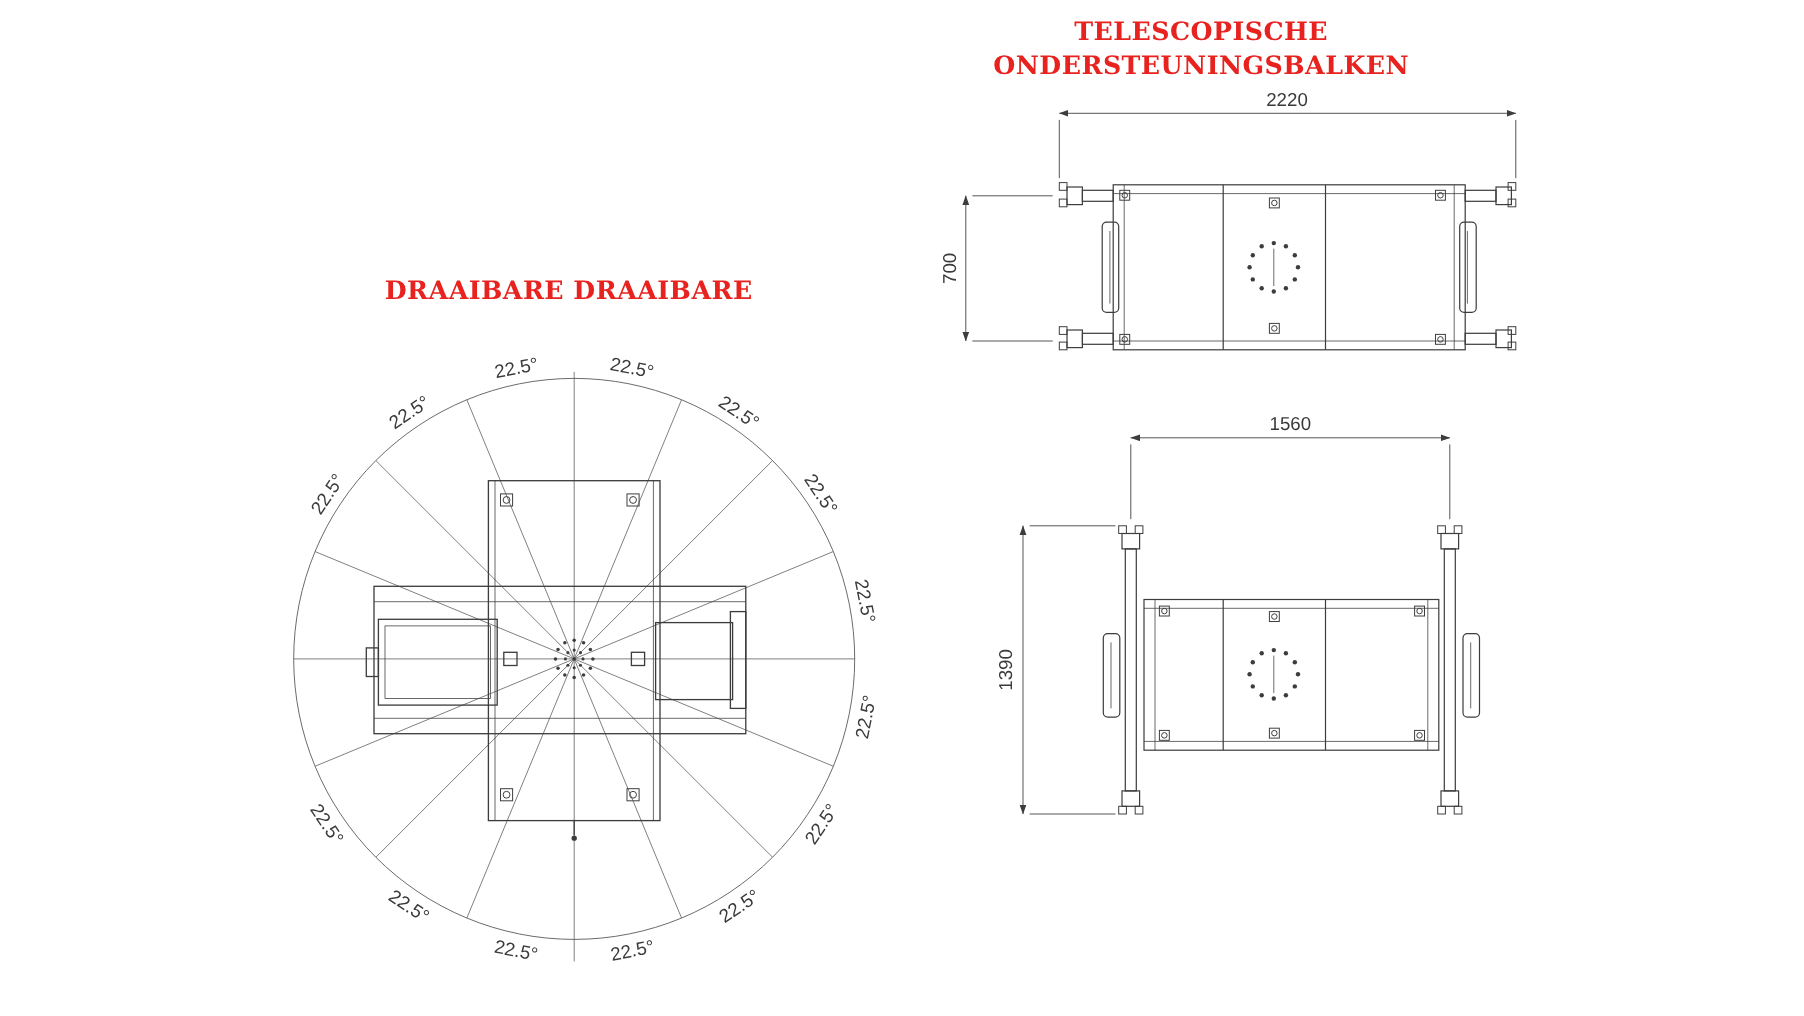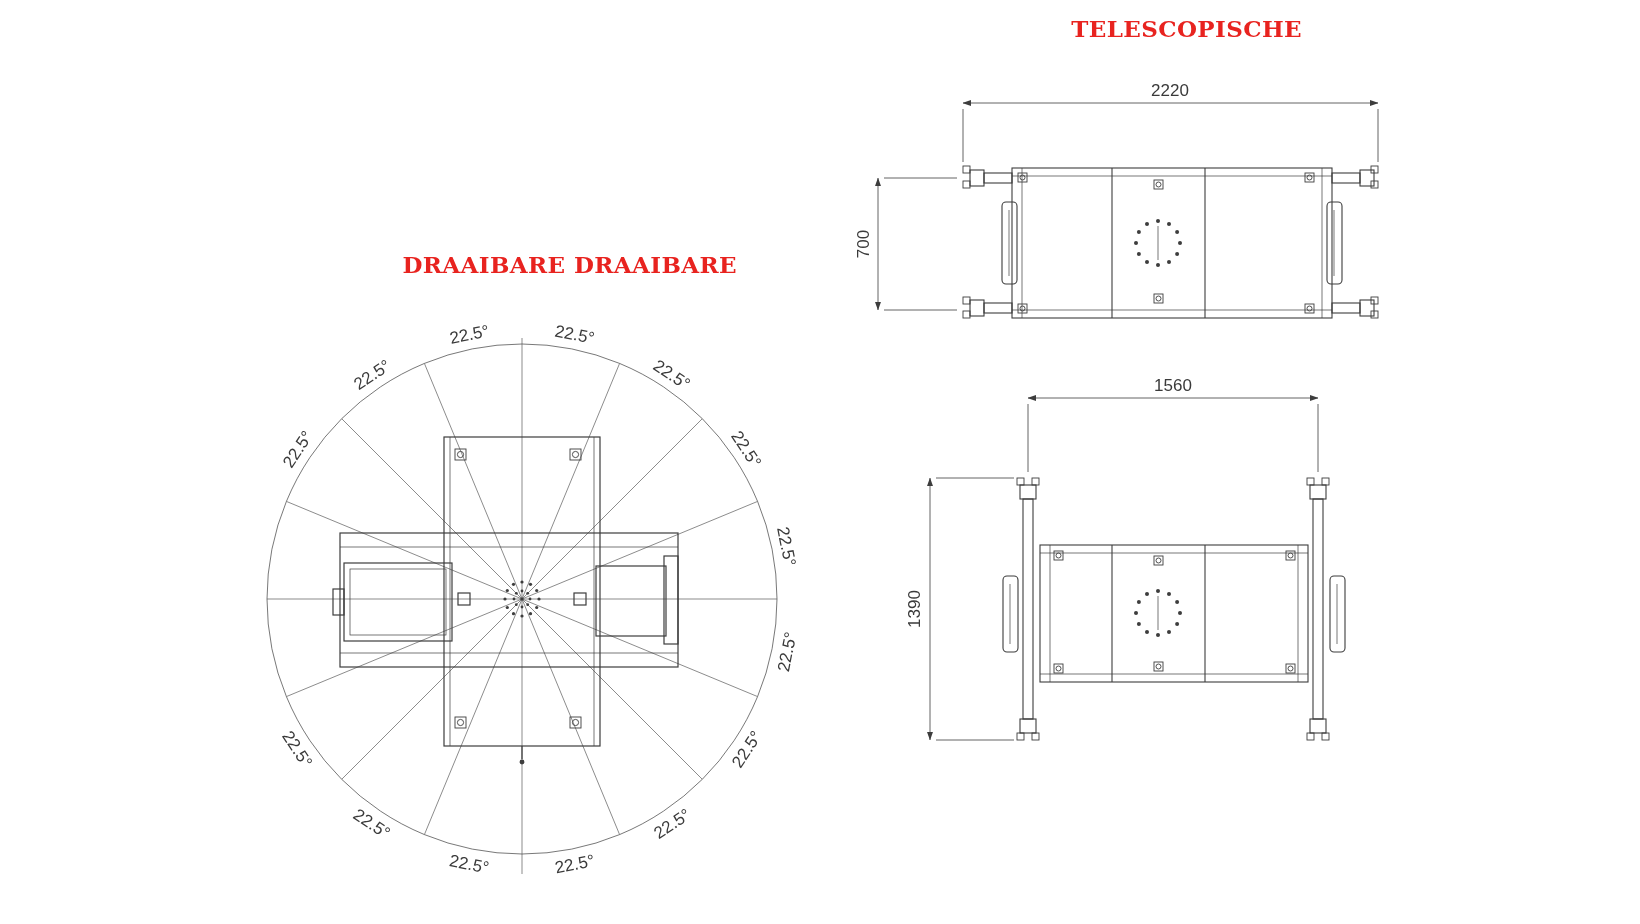--- a/index.html
+++ b/index.html
@@ -1,39 +1,40 @@
 <!DOCTYPE html>
 <html style="--title-color: #e8231f;"><head>
 <meta charset="utf-8">
 <style>
   html,body{margin:0;padding:0;background:#ffffff;}
   #stage{position:relative;width:1640px;height:924px;background:#fff;overflow:hidden;
          font-family:"Liberation Sans",sans-serif;}
   .title{position:absolute;color:var(--title-color,#e8231f);
          font-family:"DejaVu Serif","Liberation Serif",serif;font-weight:bold;
-         font-size:23px;letter-spacing:.4px;text-align:right;line-height:31px;}
+         font-size:23px;letter-spacing:.4px;text-align:center;line-height:31px;}
   #title-left{left:297px;top:249px;width:440px;}
   #title-right{left:882px;top:13px;width:420px;}
   svg#drawing{position:absolute;left:0;top:0;}
   .dim{fill:#3a3a3a;stroke:none;font-size:17px;font-family:"Liberation Sans",sans-serif;text-anchor:middle;}
   .angle-label{fill:#3a3a3a;stroke:none;font-size:17px;font-family:"Liberation Sans",sans-serif;text-anchor:middle;}
   .thin{stroke-width:0.7;}
   .dimline{stroke-width:0.8;}
 </style>
 </head>
 <body>
 
 <div id="stage">
 
   <div class="title" id="title-left">
     <span>DRAAIBARE DRAAIBARE</span>
   </div>
 
   <div class="title" id="title-right">
     <div>TELESCOPISCHE</div>
+    <div>ONDERSTEUNINGSBALKEN</div>
   </div>
 
   <svg id="drawing" width="1640" height="924" viewBox="0 0 1640 924">
     <defs>
       <marker id="arrow" viewBox="0 0 10 7" refX="9.5" refY="3.5" markerWidth="11" markerHeight="8" orient="auto-start-reverse">
         <path d="M0,0 L10,3.5 L0,7 Z" fill="#3d3d3d"></path>
       </marker>
     </defs>
 
     <g stroke="#565656" fill="none" stroke-width="0.8">

